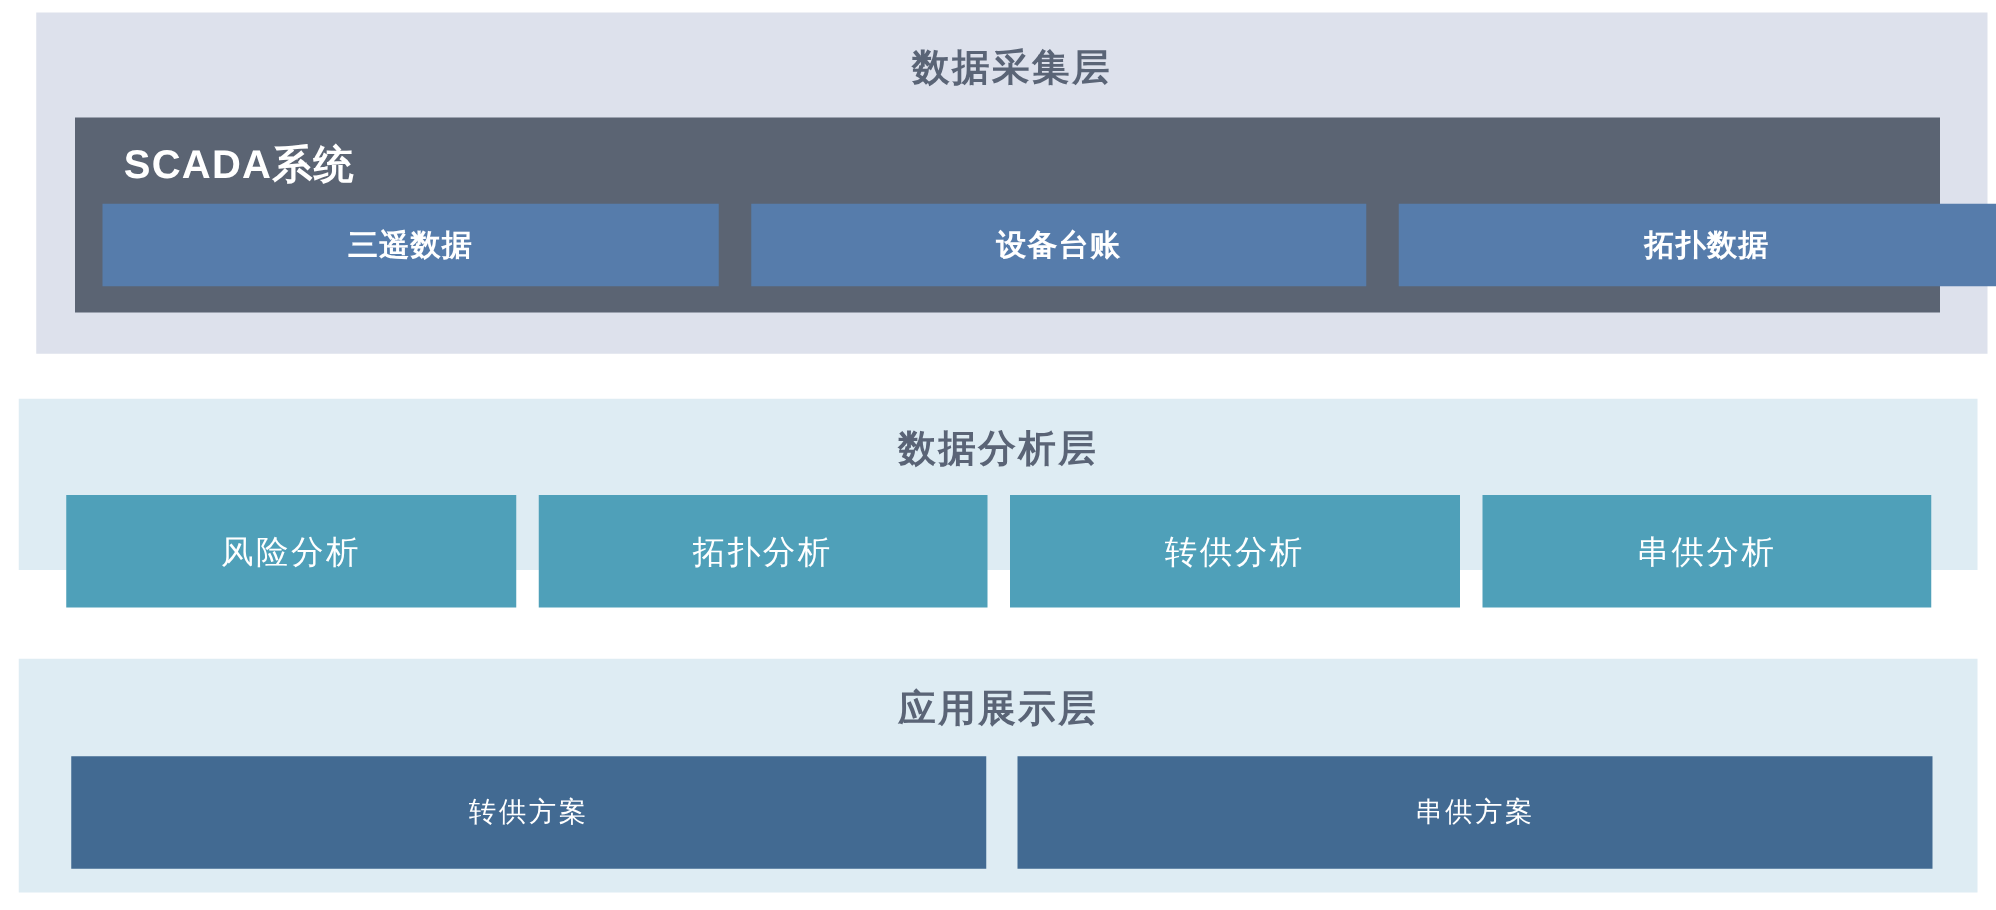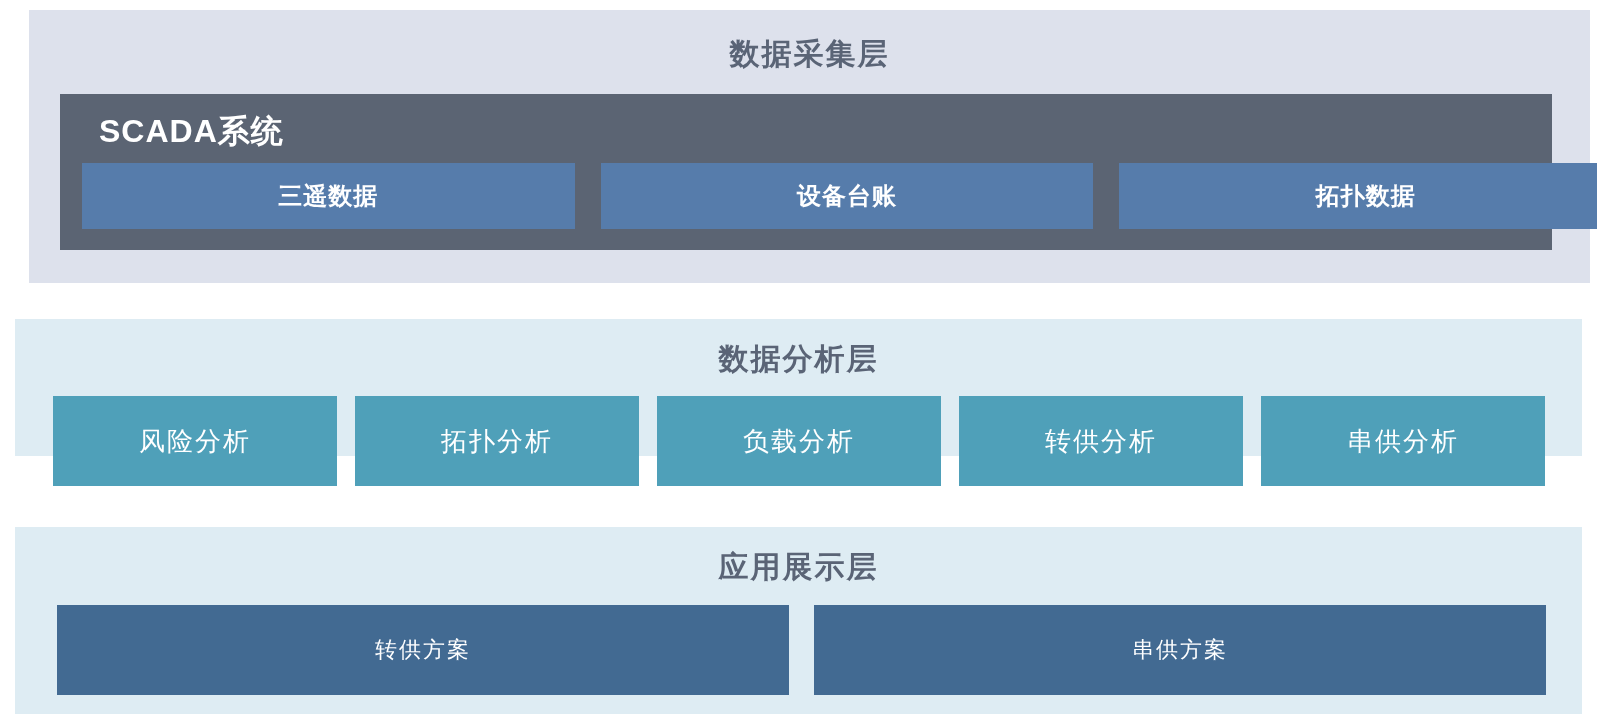--- a/index.html
+++ b/index.html
@@ -133,21 +133,20 @@
         <div class="data-box">拓扑数据</div>
       </div>
     </div>
   </section>
 
   <section class="layer layer-analysis">
     <h2 class="layer-title">数据分析层</h2>
     <div class="analysis-row">
       <div class="analysis-box">风险分析</div>
       <div class="analysis-box">拓扑分析</div>
-      <div class="analysis-box">负载分析</div>
       <div class="analysis-box">转供分析</div>
       <div class="analysis-box">串供分析</div>
     </div>
   </section>
 
   <section class="layer layer-application">
     <h2 class="layer-title">应用展示层</h2>
     <div class="application-row">
       <div class="application-box">转供方案</div>
       <div class="application-box">串供方案</div>

